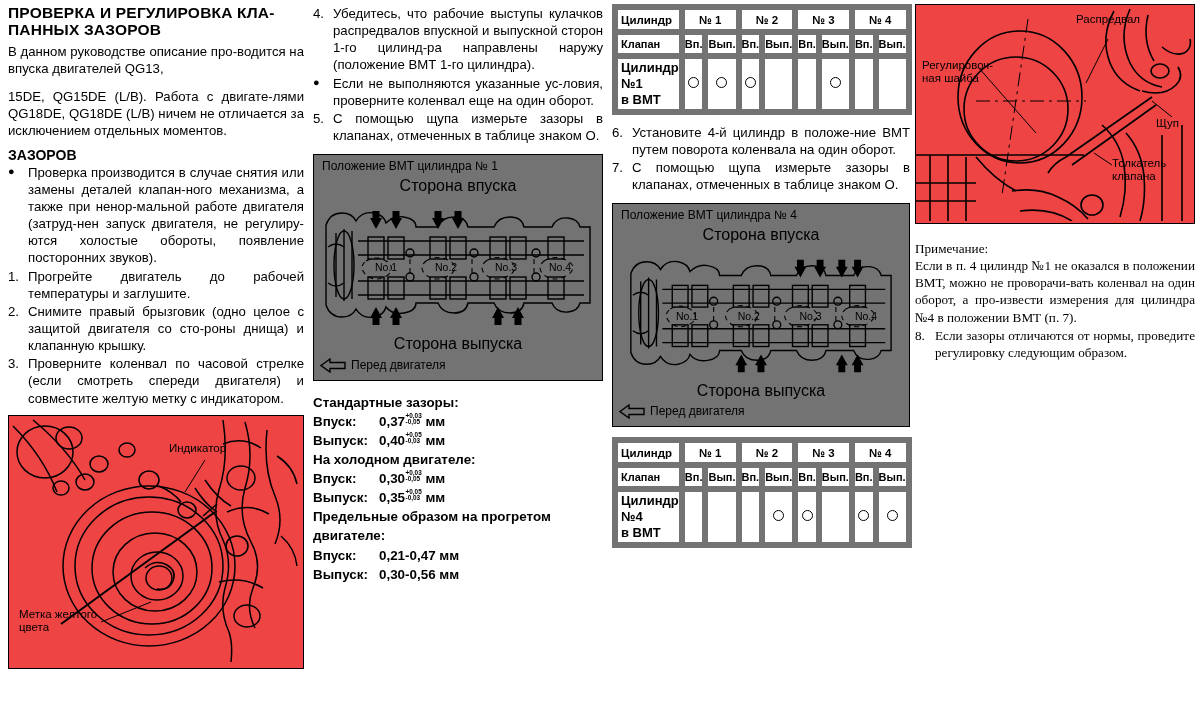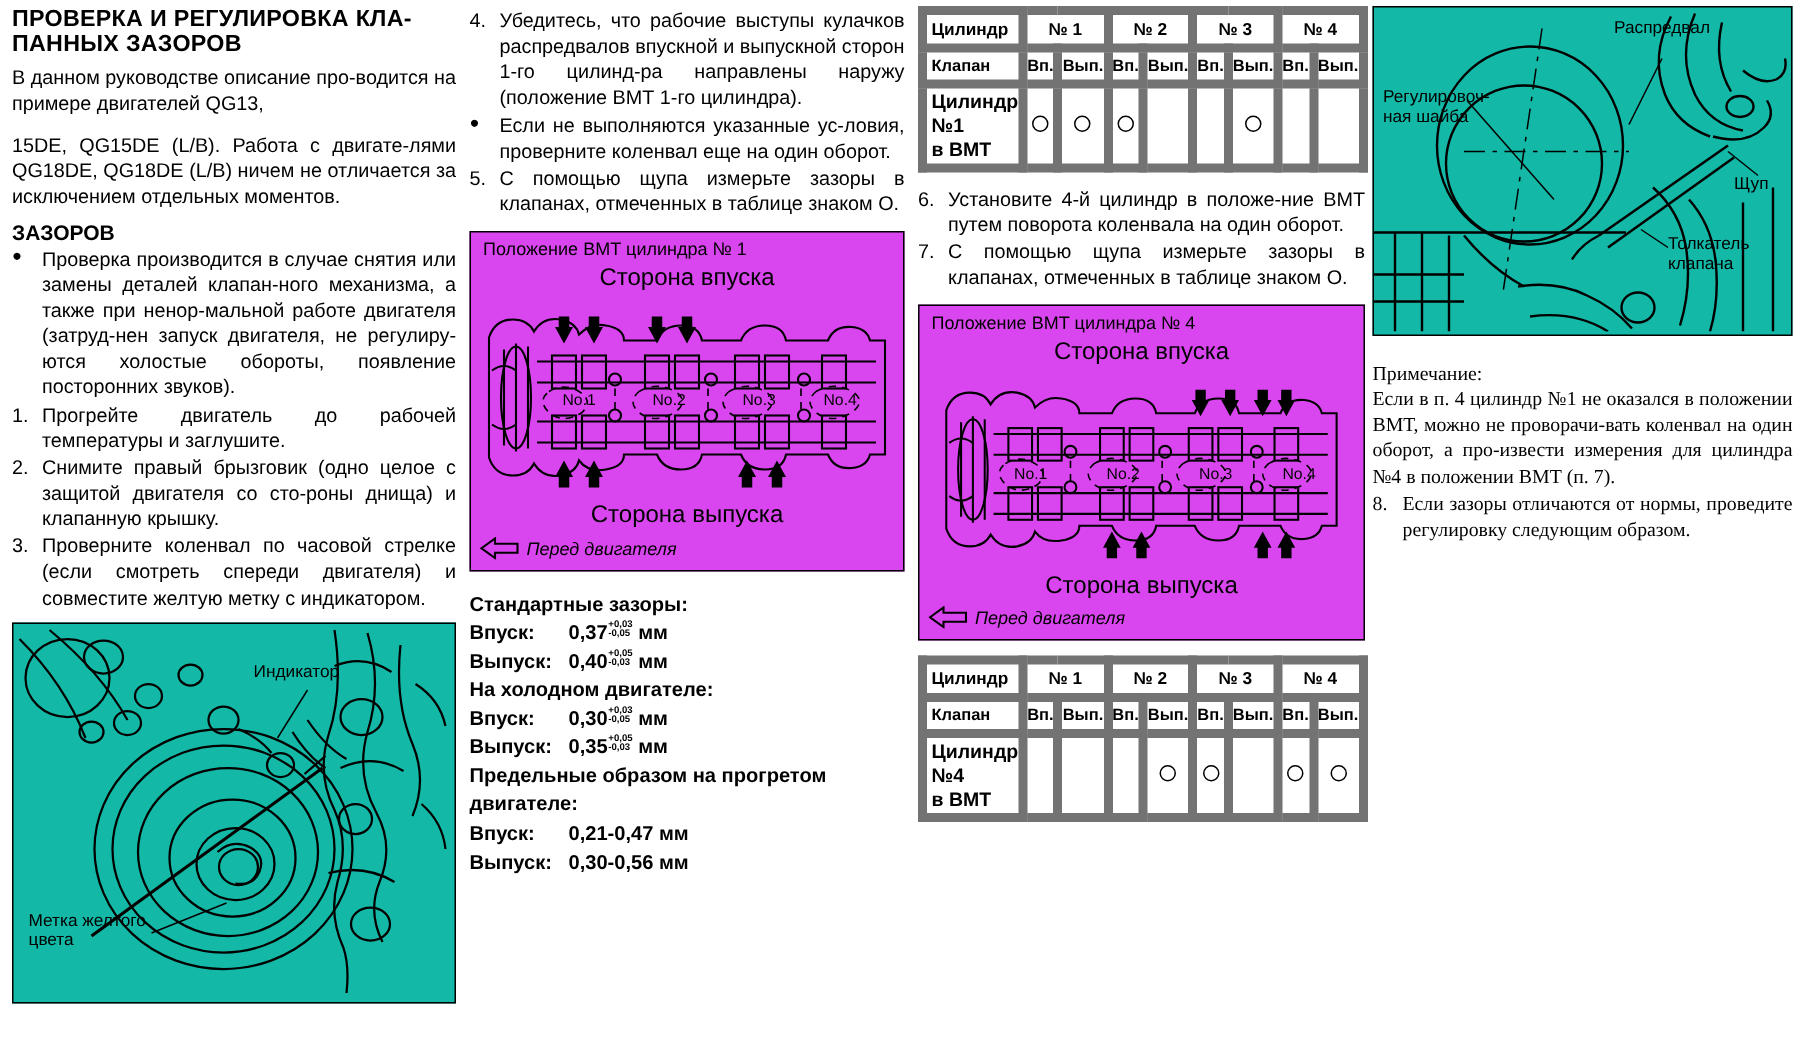--- a/index.html
+++ b/index.html
@@ -45,28 +45,28 @@
   }
   table.vt .rowhdr{text-align:left;padding-left:3px;white-space:nowrap;font-size:11.5px;}
   table.vt .cyl{height:17px;}
   table.vt .valve{height:16px;font-size:11px;}
   table.vt .mk{height:44px;font-size:13px;}
   table.vt .vline{width:11.3%;}
   .circ{display:inline-block;width:9px;height:9px;border:1.6px solid #000;border-radius:50%;}
   .rowhdr3{line-height:1.22;}
 
   
-  .dbox{border:1.6px solid #000;position:relative;background:#d946ef;}
+  .dbox{border:1.6px solid #000;position:relative;background:#737373;}
   .dtitle{font-size:12px;padding:4px 0 0 8px;}
   .dsub{font-size:16px;text-align:center;}
-  .front{display:flex;align-items:center;font-size:12px;padding-left:6px;font-style:italic;}
+  .front{display:flex;font-size:12px;padding-left:6px;}
   .front svg{margin-right:5px;}
 
   
-  .ibox{border:1.6px solid #000;position:relative;background:#14b8a6;overflow:hidden;}
+  .ibox{border:1.6px solid #000;position:relative;background:#ef4444;overflow:hidden;}
   .lbl{position:absolute;font-size:11.5px;line-height:1.15;white-space:nowrap;}
 
   
   .spec{font-weight:bold;font-size:13.4px;line-height:1.42;}
   .spec .row{display:flex;}
   .spec .k{flex:0 0 66px;}
   .tol{display:inline-flex;flex-direction:column;font-size:6.4px;line-height:1.02;
        vertical-align:super;font-weight:bold;margin-left:.5px;position:relative;top:-3px;}
 </style>
 </head>
@@ -74,21 +74,21 @@
 
 <div class="page">
 
   <div class="col" id="col1">
 
     <div class="h1">
       <span>ПРОВЕРКА И РЕГУЛИРОВКА КЛА-</span><br>
       <span>ПАННЫХ ЗАЗОРОВ</span>
     </div>
 
-    <div class="body" style="margin-top:4px;">В данном руководстве описание про-водится на примере двигателей QG13,</div>
+    <div class="body" style="margin-top:4px;">В данном руководстве описание про-водится на впуска двигателей QG13,</div>
 
     <div class="body" style="margin-top:11px;">15DE, QG15DE (L/B). Работа с двигате-лями QG18DE, QG18DE (L/B) ничем не отличается за исключением отдельных моментов.</div>
 
     <div class="h2">ЗАЗОРОВ</div>
 
     <div id="col1-steps">
         <div class="li">
           <span class="mark b">●</span>
           <span class="txt">Проверка производится в случае снятия или замены деталей клапан-ного механизма, а также при ненор-мальной работе двигателя (затруд-нен запуск двигателя, не регулиру-ются холостые обороты, появление посторонних звуков).</span>
         </div>

